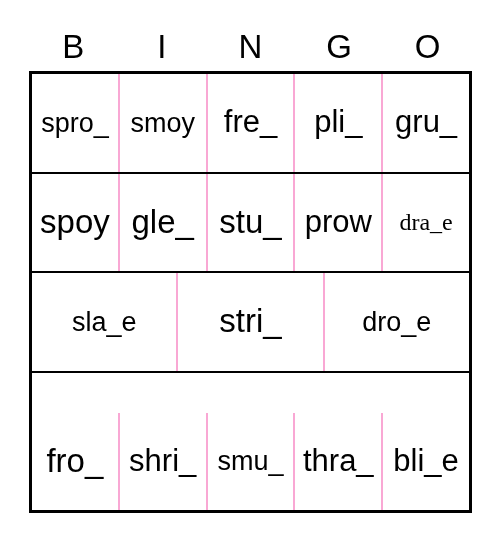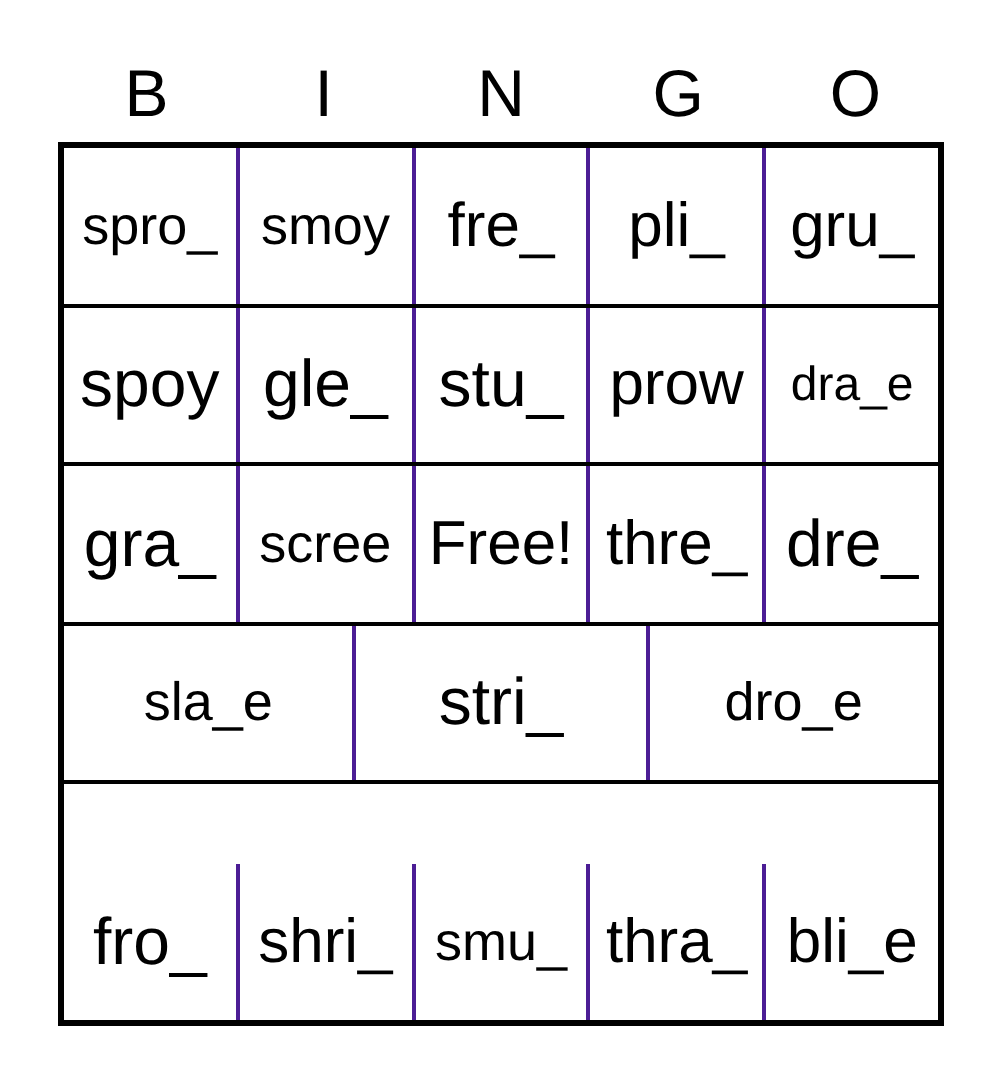--- a/index.html
+++ b/index.html
@@ -61,41 +61,41 @@
     display: flex;
     border-bottom: 2px solid #000000;
     box-sizing: border-box;
   }
   .grid-row:last-child {
     border-bottom: none;
     margin-top: 40px;
   }
   .cell {
     flex: 1 1 0;
-    border-right: 2px solid #4c1d95;
+    border-right: 2px solid #f9a8d4;
     box-sizing: border-box;
     display: flex;
     align-items: center;
     justify-content: center;
     overflow: hidden;
     padding: 0 1px;
     background: #ffffff;
   }
   .cell:last-child {
     border-right: none;
   }
   .cell-text {
     white-space: nowrap;
     line-height: 1.05;
     font-weight: 400;
   }
 
   
   .fs-xs .cell-text { font-size: 21px; }
-  .fs-sm .cell-text { font-size: 24px; }
+  .fs-sm .cell-text { font-size: 24px; font-family: Liberation Serif, serif; }
   .fs-md .cell-text { font-size: 27px; }
   .fs-lg .cell-text { font-size: 31px; }
   .fs-xl .cell-text { font-size: 33px; }
 </style>
 </head>
 <body>
 
 <div id="card">
 
   <div id="header-row">
@@ -137,37 +137,20 @@
           <span class="cell-text">stu_</span>
         </div>
       <div class="cell fs-lg">
           <span class="cell-text">prow</span>
         </div>
       <div class="cell fs-sm">
           <span class="cell-text">dra_e</span>
         </div>
     </div>
 
-    <div class="grid-row">
-      <div class="cell fs-xl">
-          <span class="cell-text">gra_</span>
-        </div>
-      <div class="cell fs-md">
-          <span class="cell-text">scree</span>
-        </div>
-      <div class="cell fs-lg">
-          <span class="cell-text">Free!</span>
-        </div>
-      <div class="cell fs-lg">
-          <span class="cell-text">thre_</span>
-        </div>
-      <div class="cell fs-xl">
-          <span class="cell-text">dre_</span>
-        </div>
-    </div>
 
     <div class="grid-row">
       <div class="cell fs-md">
           <span class="cell-text">sla_e</span>
         </div>
       <div class="cell fs-xl">
           <span class="cell-text">stri_</span>
         </div>
       <div class="cell fs-md">
           <span class="cell-text">dro_e</span>

